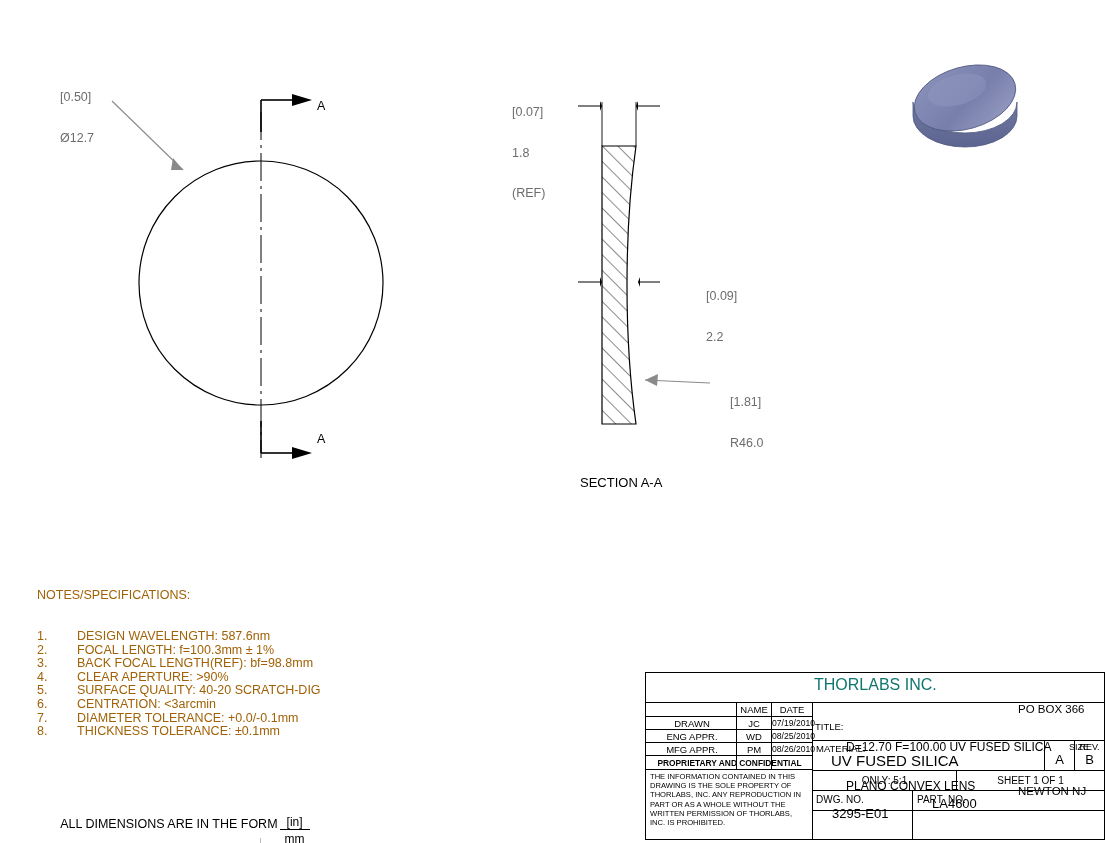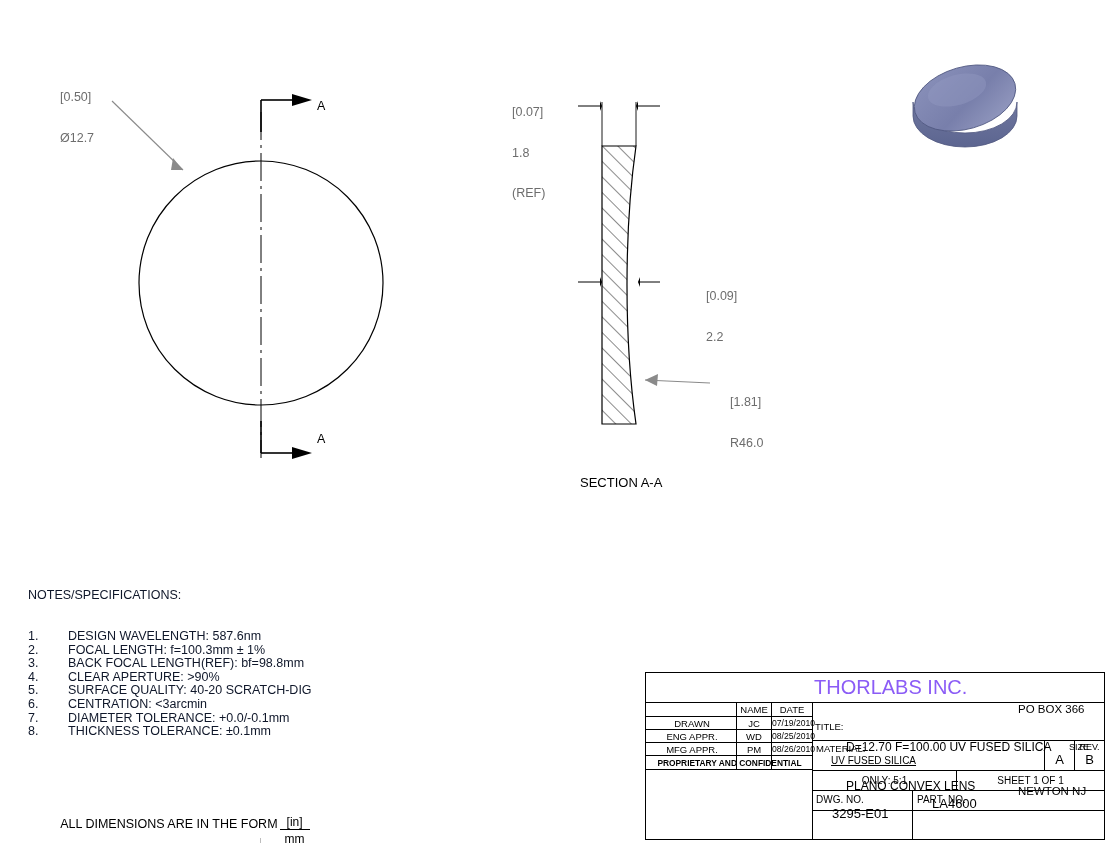--- a/index.html
+++ b/index.html
@@ -29,25 +29,25 @@
   .label-black {
     color: #000000;
     font-size: 12.5px;
     line-height: 14px;
     white-space: pre;
   }
   svg { display: block; overflow: visible; }
 
   
   #notes {
-    left: 28px;
+    left: 37px;
     top: 562px;
     font-size: 12.5px;
     line-height: 13.6px;
-    color: #0f172a;
+    color: #a16207;
     white-space: pre;
   }
   #notes .nh { display: block; }
   #notes table { border-collapse: collapse; }
   #notes td { font-size: 12.5px; line-height: 13.6px; padding: 0; vertical-align: top; }
   #notes td.num { width: 40px; }
 
   #bottomnote {
     left: 40px;
     top: 765px;
@@ -84,37 +84,37 @@
 
   .tb-txt { font-size: 9.5px; line-height: 11px; color: #000; white-space: pre; }
   .tb-txt-c { text-align: center; }
   .tb-small { font-size: 7.6px; line-height: 9.2px; }
   .tb-bold { font-weight: bold; }
 
   #brand {
     position: absolute;
     left: 168px;
     top: 3px;
-    font-size: 20px;
+    font-size: 16px;
     letter-spacing: 0px;
-    color: #8b5cf6;
+    color: #0f766e;
     white-space: pre;
   }
   #brandaddr {
     position: absolute;
     left: 372px;
     top: 4px;
     font-size: 11.5px;
     line-height: 13px;
     color: #000;
     white-space: pre;
     text-align: left;
   }
   .title-val { font-size: 12px; line-height: 13px; white-space: pre; }
-  .mat-val { font-size: 10px; text-decoration: underline; }
+  .mat-val { font-size: 15px; }
   .dwg-val { font-size: 13px; }
 </style>
 </head>
 <body>
 
 <div id="page">
 
   <svg class="abs" style="left:140px; top:80px; width:320px; height:400px;" width="320" height="400" viewBox="0 0 320 400">
 
     <circle cx="121" cy="203" r="122" fill="none" stroke="#000" stroke-width="1.2"></circle>
@@ -297,20 +297,21 @@
 
     <div class="cell tb-txt tb-txt-c" style="left:2px; top:58px; width:88px;">ENG APPR.</div>
     <div class="cell tb-txt tb-txt-c" style="left:91px; top:58px; width:34px;">WD</div>
     <div class="cell tb-txt tb-txt-c" style="left:126px; top:58px; width:40px; font-size:8.6px;">08/25/2010</div>
 
     <div class="cell tb-txt tb-txt-c" style="left:2px; top:71px; width:88px;">MFG APPR.</div>
     <div class="cell tb-txt tb-txt-c" style="left:91px; top:71px; width:34px;">PM</div>
     <div class="cell tb-txt tb-txt-c" style="left:126px; top:71px; width:40px; font-size:8.6px;">08/26/2010</div>
 
     <div class="cell tb-txt tb-bold tb-txt-c" style="left:2px; top:85px; width:163px; font-size:8.4px;">PROPRIETARY AND CONFIDENTIAL</div>
+    <div class="cell tb-small" style="left:4px; top:99px; width:158px; white-space:normal;">THE INFORMATION CONTAINED IN THIS DRAWING IS THE SOLE PROPERTY OF THORLABS, INC.  ANY REPRODUCTION IN PART OR AS A WHOLE WITHOUT THE WRITTEN PERMISSION OF THORLABS, INC. IS PROHIBITED.</div>
 
     <div class="cell tb-txt" style="left:169px; top:48px;">TITLE:</div>
     <div class="cell title-val" style="left:200px; top:42px; width:255px;">
       <span style="display:block;">D=12.70 F=100.00 UV FUSED SILICA</span>
       <span style="display:block;">PLANO CONVEX LENS</span>
     </div>
 
     <div class="cell tb-txt" style="left:170px; top:70px;">MATERIAL:</div>
     <div class="cell tb-txt mat-val" style="left:185px; top:82px;">UV FUSED SILICA</div>
 

